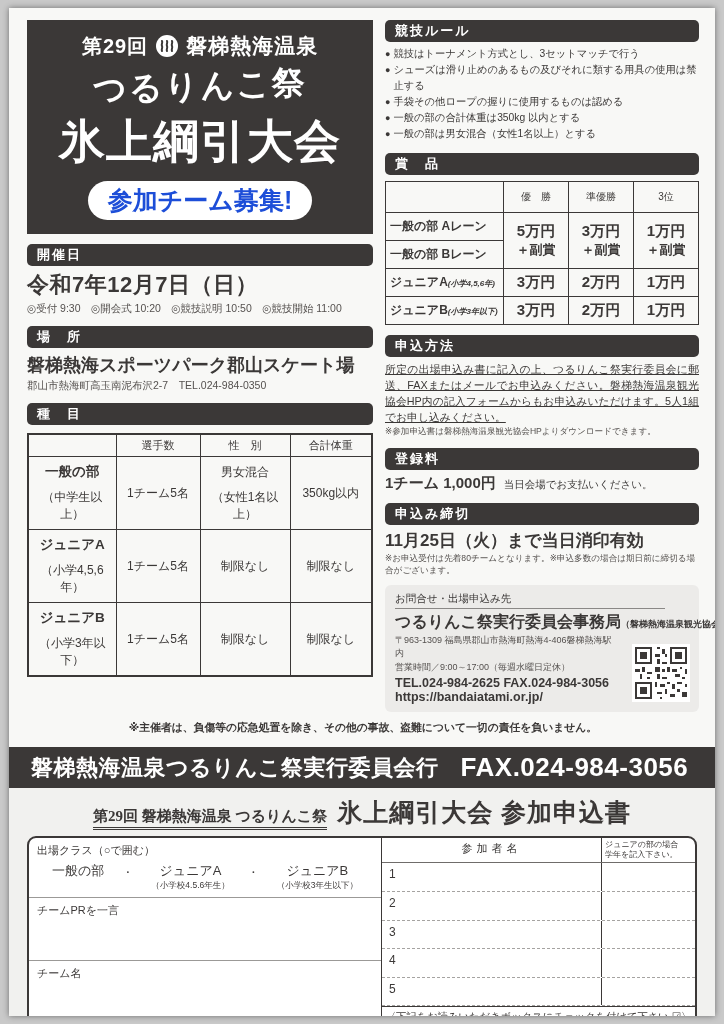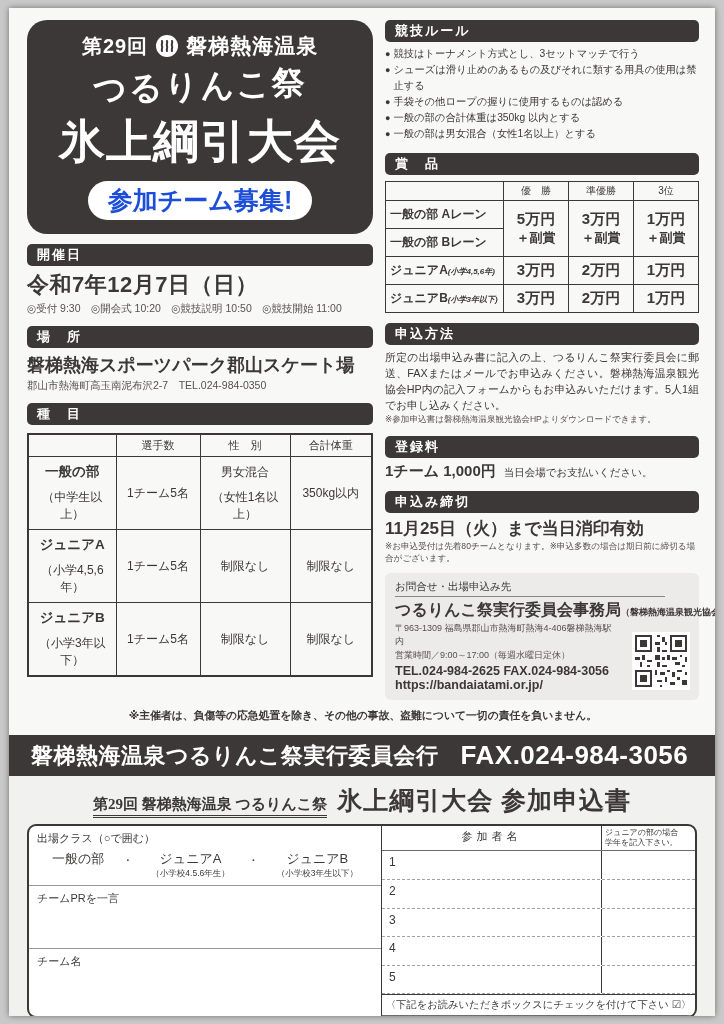--- a/index.html
+++ b/index.html
@@ -7,21 +7,21 @@
   body { background:#c9c9c9; font-family:"Liberation Sans","DejaVu Sans",sans-serif; color:#3b3837; }
   .page { width:724px; height:1024px; background:#c9c9c9; padding:8px 9px; }
   .flyer { width:706px; height:1008px; background:#f8f8f6; box-shadow:0 0 6px rgba(0,0,0,.45); display:flex; flex-direction:column; overflow:hidden; }
 
   
   .upper { padding:12px 16px 4px 18px; }
   .cols { display:flex; gap:12px; }
   .lcol { width:346px; flex:none; }
   .rcol { flex:1; min-width:0; }
 
-  .titleblock { background:#3b3837; border-radius:20px; color:#fff; text-align:center; padding:12px 6px 14px; }
+  .titleblock { background:#3b3837; border-radius:0; color:#fff; text-align:center; padding:12px 6px 14px; }
   .tb-line1 { display:flex; align-items:center; justify-content:center; gap:7px; font-weight:bold; }
   .tb-edition { font-size:20px; letter-spacing:1px; }
   .tb-brand { font-size:21px; font-family:"Liberation Serif","DejaVu Serif",serif; letter-spacing:1px; }
   .onsen { width:24px; height:24px; flex:none; }
   .tb-festival { font-size:33px; font-weight:900; margin-top:4px; letter-spacing:2px; transform:rotate(-2deg); }
   .tb-event { font-size:46px; font-weight:900; letter-spacing:1px; margin-top:2px; }
   .tb-recruit { background:#fff; color:#1d4ed8; border-radius:26px; font-size:25px; font-weight:900; padding:3px 20px; width:fit-content; margin:8px auto 0; }
 
   .bar { background:#3b3837; color:#fff; font-weight:bold; font-size:13px; border-radius:5px; padding:2px 10px; letter-spacing:2px; margin-top:10px; }
   .rcol .bar:first-child { margin-top:0; }
@@ -38,27 +38,27 @@
   .shumoku-table td { font-size:12px; padding:6px 2px; }
   .cell-label b { font-size:13.5px; }
   .cell-sub { display:block; font-size:12px;margin-top:8px; }
 
   .rules-list { list-style:none; margin-top:4px; }
   .rules-list li { font-size:10.3px; line-height:1.55; display:flex; }
   .rules-list .blt { margin-right:3px; font-size:9px; line-height:1.8; }
 
   .prize-table { width:100%; margin-top:6px; border:1.5px solid #3b3837; }
   .prize-table th, .prize-table td { border:1px solid #3b3837; text-align:center; vertical-align:middle; }
-  .prize-table th { font-size:10px; font-weight:normal; padding:2px 0; }
+  .prize-table th { font-size:10px; font-weight:normal; padding:8px 0; }
   .prize-table .plabel { text-align:left; font-size:12px; font-weight:bold; padding:5px 4px; white-space:nowrap; }
   .prize-table .plabel small { font-size:8px; font-weight:bold;font-style:italic; }
   .prize-table .pval { font-size:15px; font-weight:900; padding:3px 0; }
   .prize-table .pval .bonus { display:block; font-size:13px; }
 
-  .body-text { font-size:10.8px; line-height:1.5; margin-top:4px; text-align:justify; }
+  .body-text { font-size:10.8px; line-height:1.5; margin-top:4px; text-align:justify;text-decoration:underline; }
   .tiny-note { font-size:8.6px; color:#55514f; margin-top:1px; }
   .fee-line { margin-top:4px; display:flex; align-items:baseline; gap:8px; }
   .fee-big { font-size:15px; font-weight:900; white-space:nowrap; }
   .fee-note { font-size:10.5px; }
   .deadline { font-size:17px; font-weight:900; margin-top:4px; white-space:nowrap; }
 
   .contact-box { background:#ecebe9; border-radius:6px; margin-top:8px; padding:7px 10px 8px; position:relative; }
   .contact-label { font-size:10.5px; border-bottom:1px solid #8a8886; padding-bottom:2px; width:92%; }
   .contact-name { margin-top:3px; font-size:16px; font-weight:900; white-space:nowrap; }
   .contact-name small { font-size:9px; font-weight:bold; }

